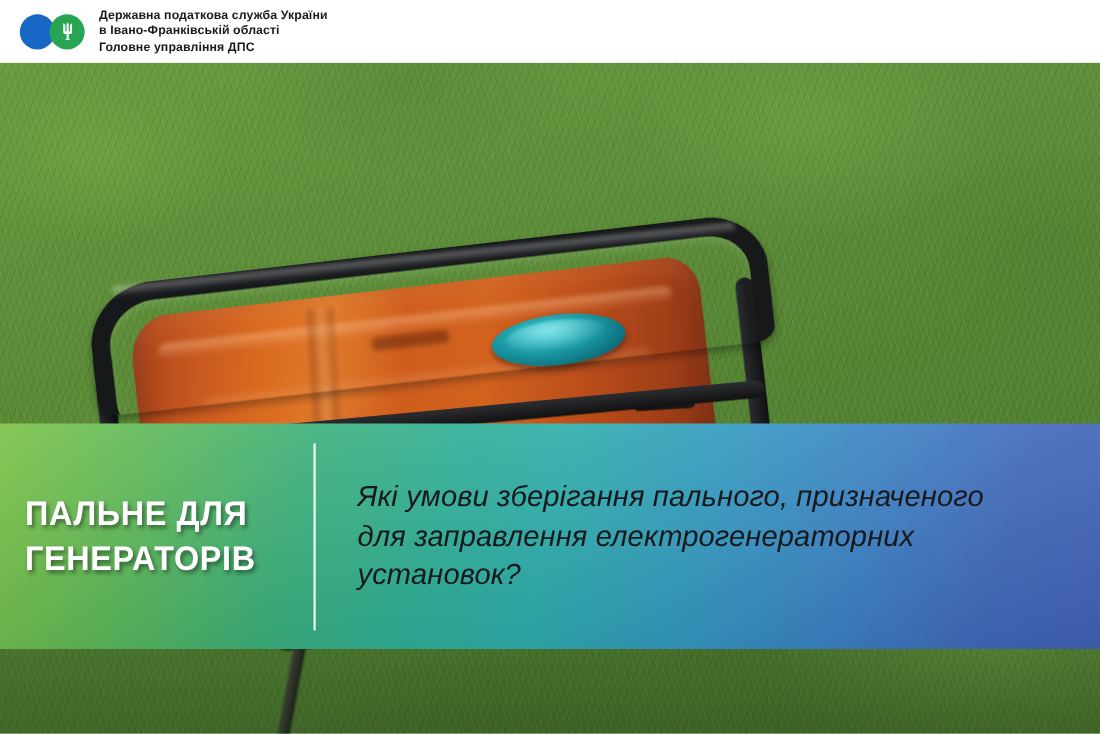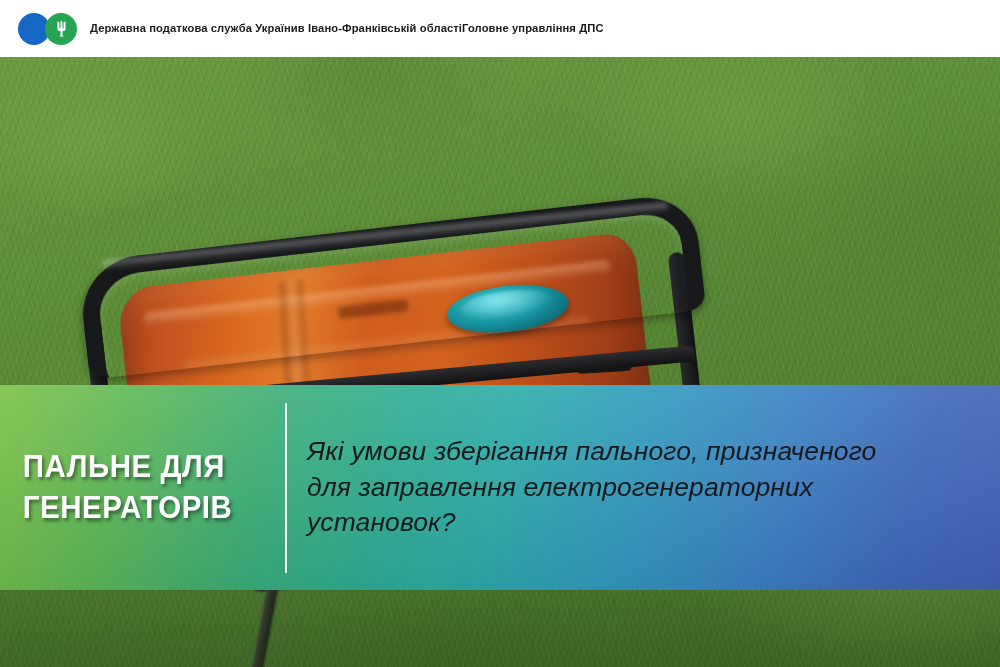--- a/index.html
+++ b/index.html
@@ -44,21 +44,21 @@
   .logo-circle-green {
     position:absolute; left:27px; top:1px;
     width:32px; height:32px;
     border-radius:50%;
     background:#27a553;
     display:flex; align-items:center; justify-content:center;
   }
   .logo-circle-green svg { display:block; }
 
   .header-text {
-    display:flex; flex-direction:row;
+    display:flex; flex-direction:column;
     justify-content:center;
     line-height:1.28;
   }
   .header-text span {
     font-size:11.2px;
     font-weight:bold;
     color:#1b1b1b;
     letter-spacing:.1px;
     white-space:nowrap;
   }
@@ -326,21 +326,21 @@
 
   .divider {
     position:absolute;
     left:285px; top:18px;
     width:2px; height:170px;
     background:#ffffff;
     opacity:.92;
   }
 
   .question {
-    margin-left:45px;
+    margin-left:63px;
     padding-right:40px;
     font-size:26.5px;
     font-style:italic;
     line-height:1.34;
     color:#17191c;
     letter-spacing:.1px;
     max-width:620px;
   }
 </style>
 </head>

